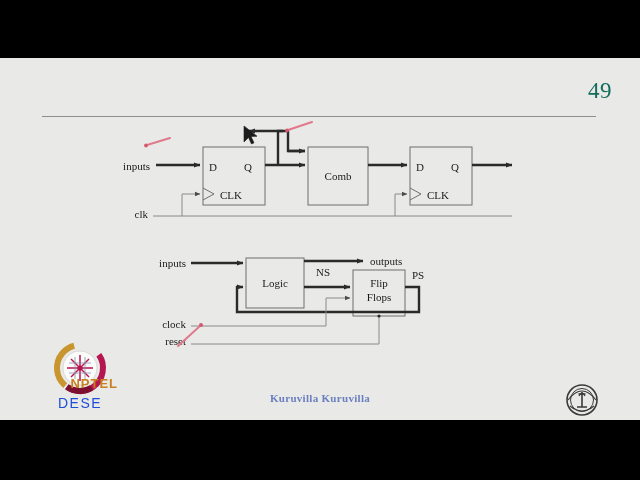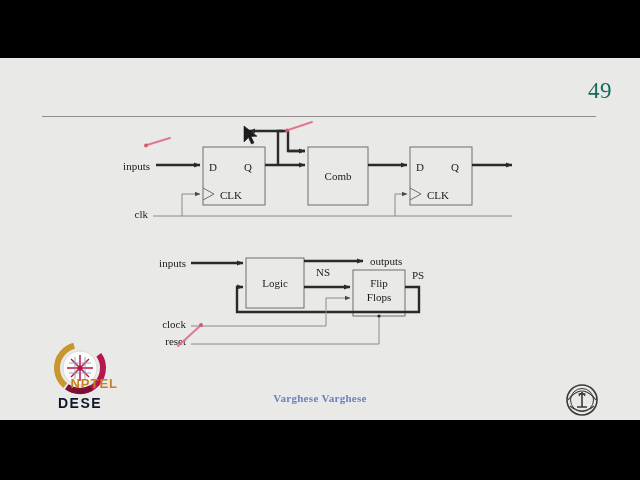--- a/index.html
+++ b/index.html
@@ -123,22 +123,22 @@
     font-family: "Liberation Sans", sans-serif;
     letter-spacing: 1px;
   }
   #dese-wordmark {
     position: absolute;
     left: 42px;
     top: 337px;
     width: 76px;
     text-align: center;
     font-size: 14px;
-    font-weight: bold;
-    color: #0f172a;
+    font-weight: normal;
+    color: #1d4ed8;
     font-family: "Liberation Sans", sans-serif;
     letter-spacing: 1.5px;
   }
   #iisc-logo {
     position: absolute;
     left: 562px;
     top: 322px;
     width: 40px;
     height: 40px;
   }
@@ -255,21 +255,21 @@
           <line x1="-11" y1="5" x2="11" y2="5"></line>
           <line x1="-5" y1="-11" x2="-5" y2="11"></line>
           <line x1="5" y1="-11" x2="5" y2="11"></line>
         </g>
         <circle r="2.6" fill="#b5164f"></circle>
       </g>
     </svg>
     <div id="nptel-wordmark">NPTEL</div>
     <div id="dese-wordmark">DESE</div>
 
-    <div id="footer-author">Varghese Varghese</div>
+    <div id="footer-author">Kuruvilla Kuruvilla</div>
 
     <svg id="iisc-logo" viewBox="0 0 40 40">
       <circle cx="20" cy="20" r="15" fill="none" stroke="#3a3a3a" stroke-width="1.6"></circle>
       <circle cx="20" cy="20" r="11.5" fill="none" stroke="#3a3a3a" stroke-width="1"></circle>
       <path d="M20,12 L20,27 M15,27 L25,27 M16.5,14 L23.5,14" stroke="#3a3a3a" stroke-width="1.6" fill="none"></path>
       <path d="M17,16 Q20,10 23,16" stroke="#3a3a3a" stroke-width="1.2" fill="none"></path>
       <path d="M6,20 Q20,2 34,20" stroke="#3a3a3a" stroke-width="1.1" fill="none"></path>
       <path d="M8,26 Q20,36 32,26" stroke="#3a3a3a" stroke-width="1.1" fill="none"></path>
     </svg>
 

